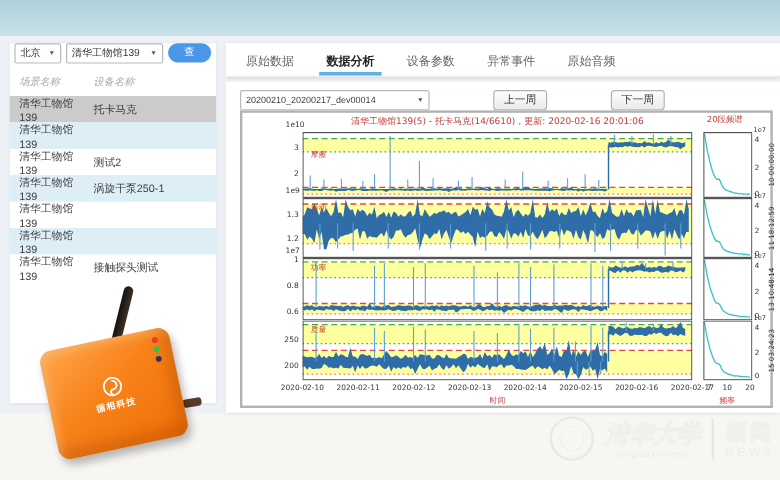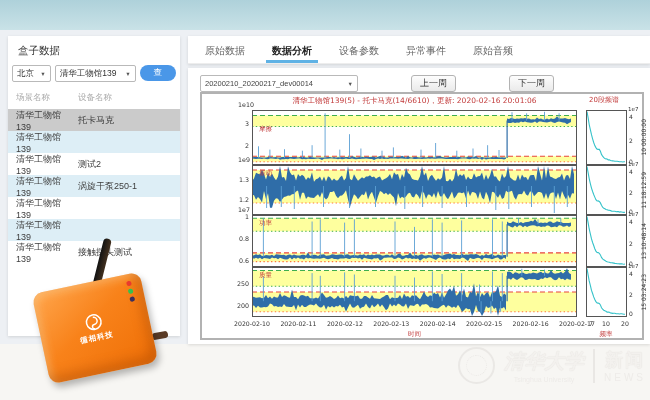--- a/index.html
+++ b/index.html
@@ -13,21 +13,21 @@
 
 .sidebar{left:8px;top:36px;width:172px;height:300px;}
 .sb-title{margin:8px 10px 7px;font-size:10.5px;color:#333;}
 .sb-controls{display:flex;align-items:flex-start;gap:4px;margin:0 4px 9px;}
 .select{display:flex;align-items:center;justify-content:space-between;border:1px solid #b9b9b9;
   background:#fff;border-radius:2px;height:17px;font-size:8.5px;color:#333;padding:0 4px;cursor:pointer;}
 .sel-arrow{font-size:5.5px;color:#555;margin-left:3px;}
 .region{width:40px}.site{width:84px}
 .query-btn{height:16px;padding:0 10px;background:#4a97e8;color:#fff;border:none;border-radius:8px;
   font-size:8.5px;line-height:15px;cursor:pointer;}
-.sb-head{display:flex;font-size:8.5px;color:#a9a9a9;padding:1px 0 5px;}
+.sb-head{display:flex;font-size:8.5px;color:#a9a9a9;padding:1px 0 5px;font-style:italic;}
 .c1{margin-left:8px;width:54px;}
 .c2{margin-left:8px;flex:1;}
 .sb-row{display:flex;align-items:center;height:22px;font-size:9px;color:#3d3d3d;cursor:pointer;}
 .sb-row.sel{background:#cbcbcb}
 .sb-row.alt{background:#ddeef6}
 
 .tabsbar{left:188px;top:36px;width:462px;height:28px;display:flex;align-items:stretch;
   padding-left:8px;border-bottom:1px solid #ededed;}
 .tab{font-size:10px;color:#666;padding:8px 9px 0;margin-right:9px;position:relative;cursor:pointer;}
 .tab.active{color:#222;font-weight:bold;}
@@ -77,21 +77,20 @@
 .wm-news-en{font-size:10px;color:#edebe8;letter-spacing:3px;}
 </style>
 </head>
 <body>
 
 <div id="page">
   <div class="topbar"></div>
   <div class="bottomband"></div>
 
   <div class="card sidebar">
-    <div class="sb-title">盒子数据</div>
     <div class="sb-controls">
       <div class="select region">
         <span>北京</span>
         <span class="sel-arrow">▼</span>
       </div>
       <div class="select site">
         <span>清华工物馆139</span>
         <span class="sel-arrow">▼</span>
       </div>
       <button class="query-btn">查询</button>

